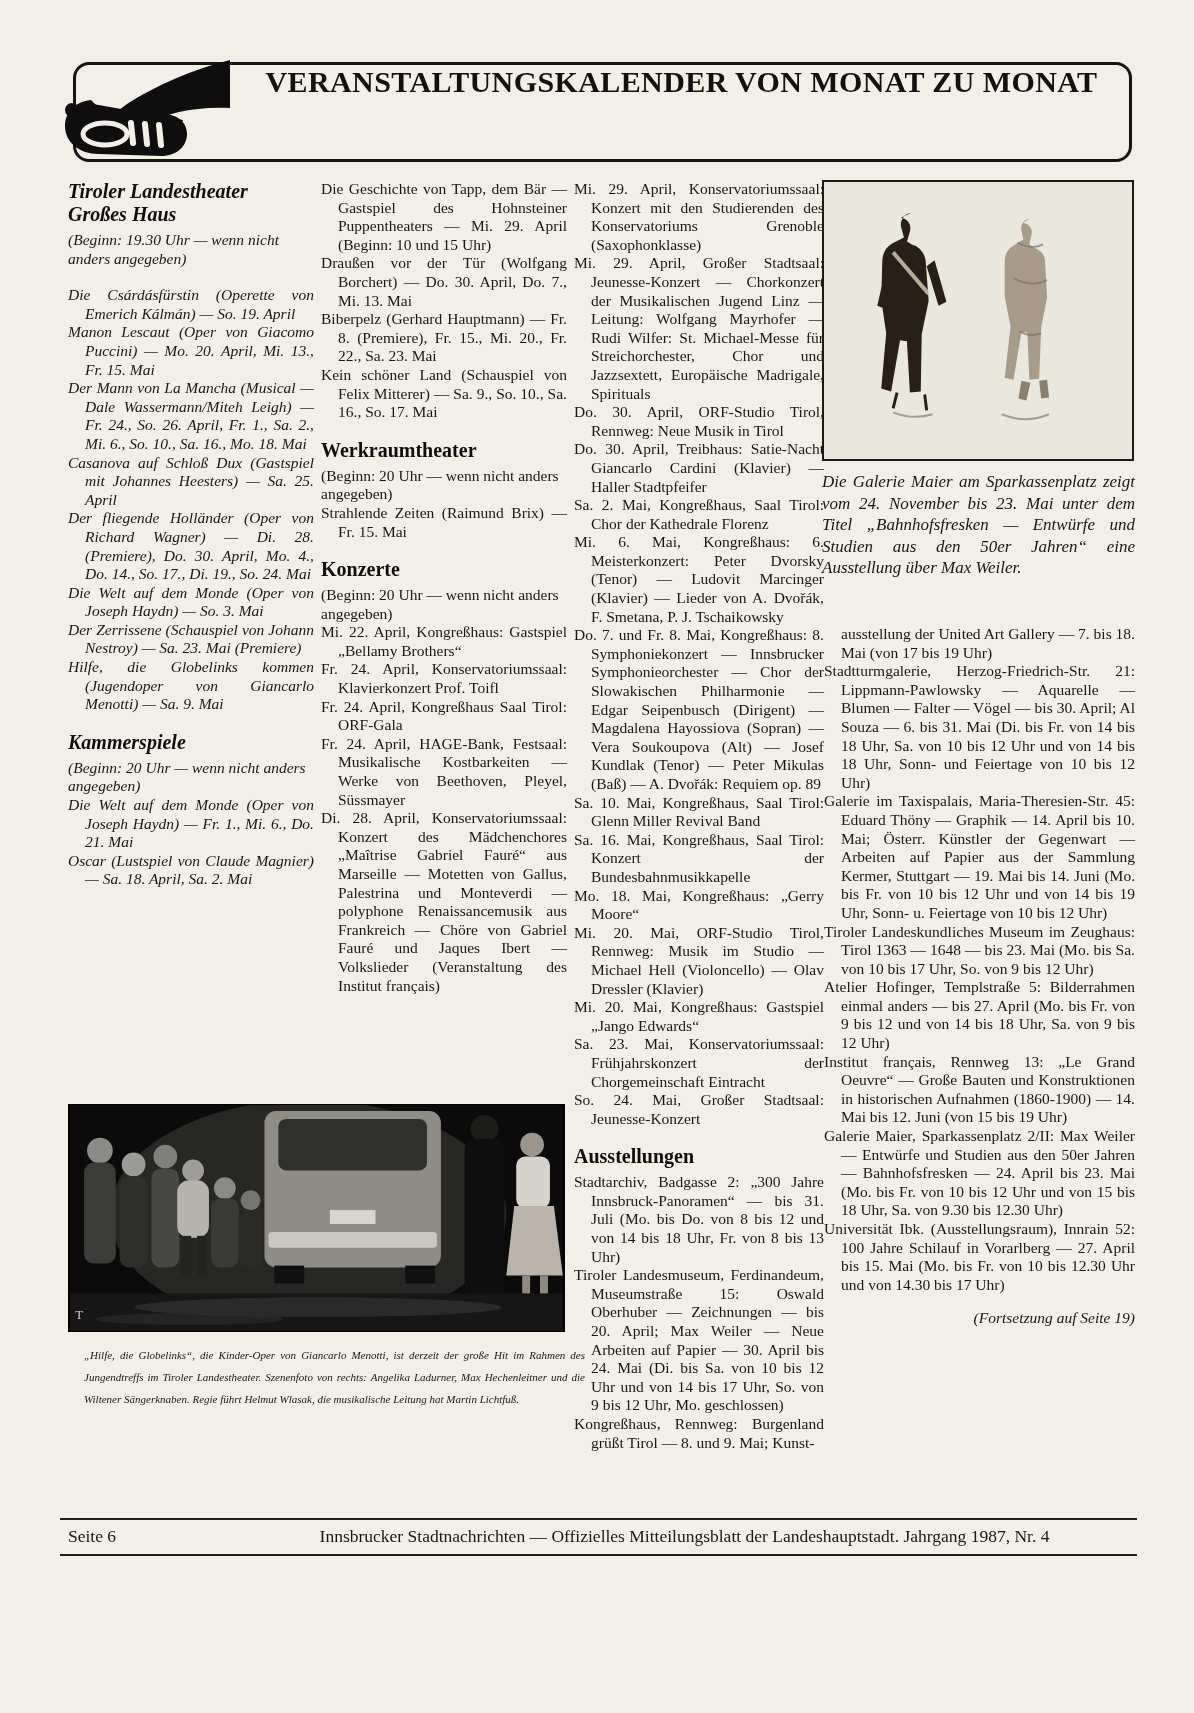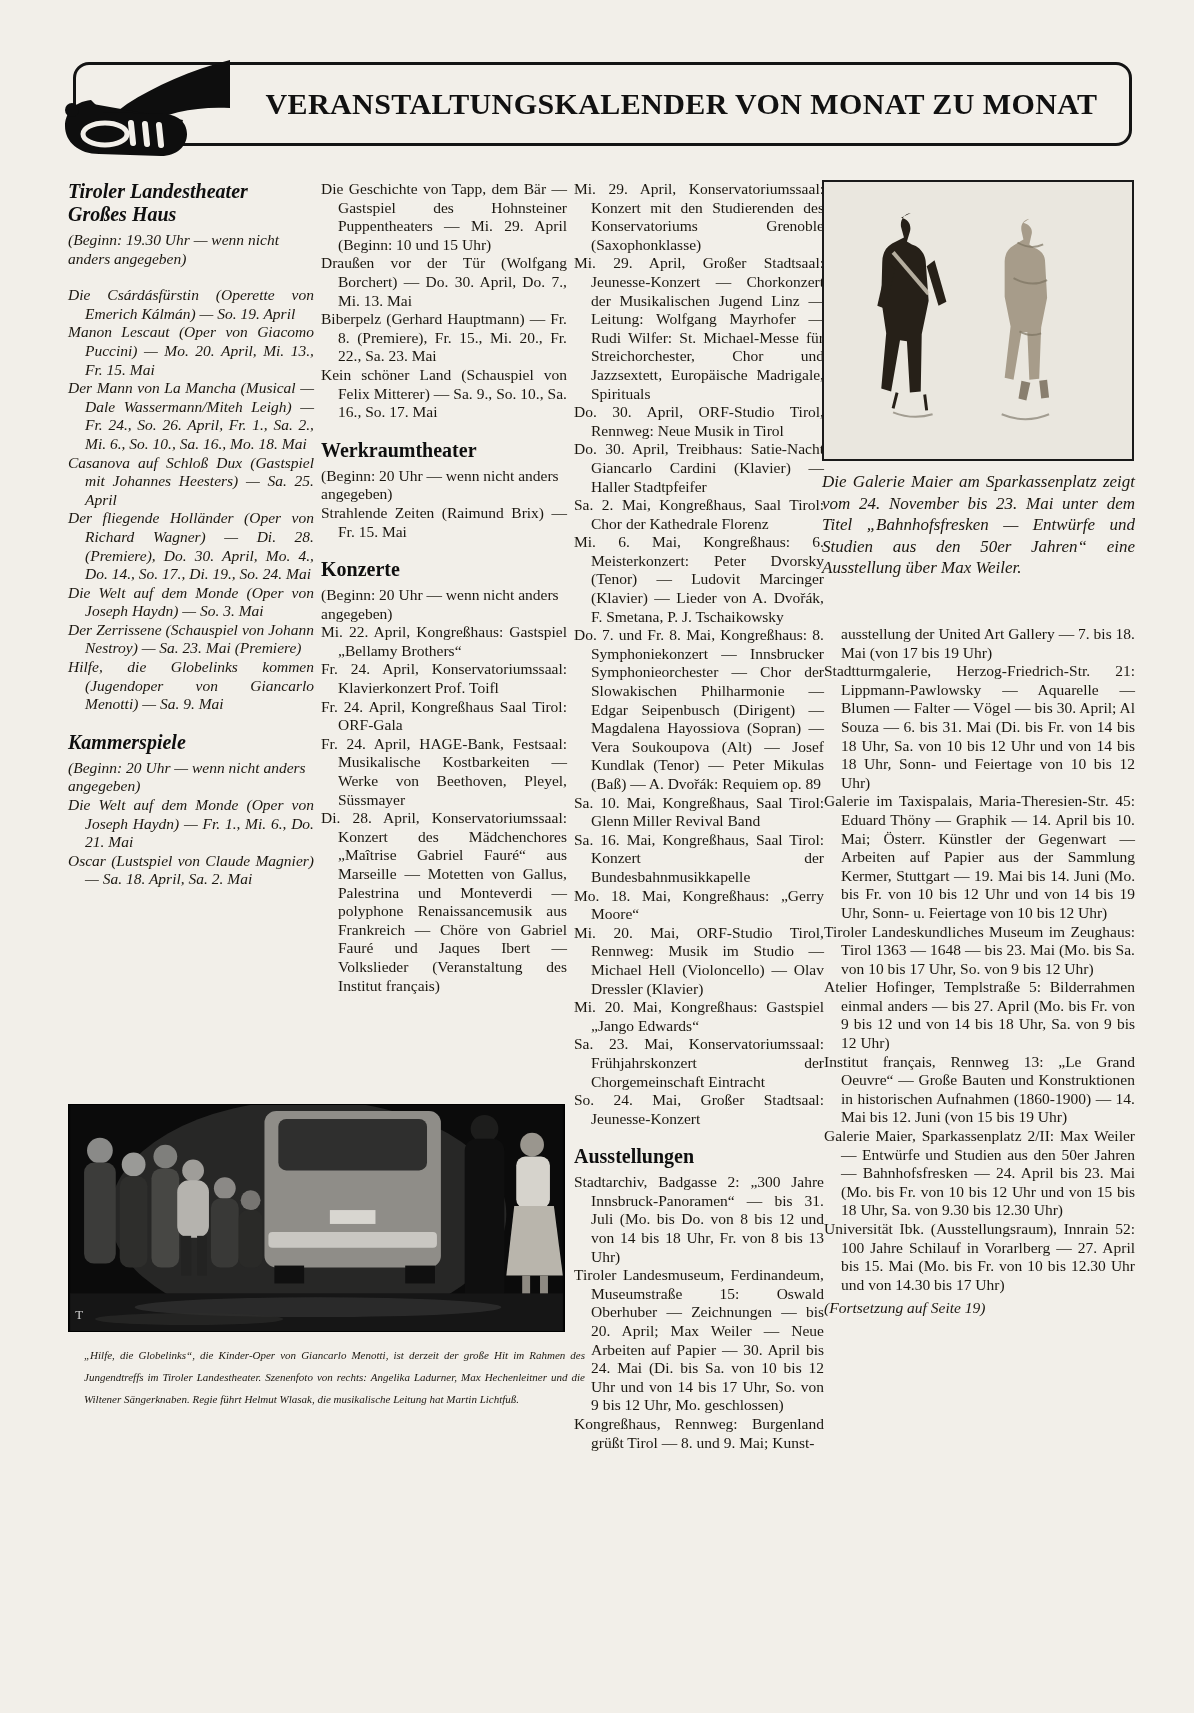--- a/index.html
+++ b/index.html
@@ -3,44 +3,44 @@
 <meta charset="utf-8">
 <style>
   html,body { margin:0; padding:0; background:#b9b6af; }
   .page {
     position:relative; width:1194px; height:1713px; margin:0 auto;
     background:#f2efe9; color:#1b1710; overflow:hidden;
     font-family:"Liberation Serif","DejaVu Serif",serif;
   }
   
   .banner {
-    position:absolute; left:73px; top:62px; width:1059px; height:84px;
+    position:absolute; left:73px; top:62px; width:1059px; height:100px;
     border:3px solid #141414; border-radius:16px; background:#f2efe9;
-    box-sizing:border-box; display:flex; align-items:center;
+    box-sizing:border-box; display:flex; 
   }
   .banner-title {
     flex:1; text-align:center; padding-left:158px;
     font-weight:bold; font-size:30px; letter-spacing:.4px; color:#111;
     white-space:nowrap;
   }
   .trumpet { position:absolute; left:62px; top:60px; width:172px; height:100px; z-index:3; }
   
   .col { position:absolute; top:180px; font-size:15.5px; line-height:18.6px; }
   .col1 { left:68px;  width:246px;font-style:italic; }
   .col2 { left:321px; width:246px; }
   .col3 { left:574px; width:250px; }
   .col4 { left:824px; width:311px; top:625px; }
   .b-h  { font-size:20px; line-height:23px; font-weight:bold; white-space:pre-line;
           margin:17px 0 5px; color:#0f0f0f; }
   .col .b-h:first-child { margin-top:0; }
   .b-note { text-align:left; }
   .b-sp  { height:18px; }
   .b-it  { text-align:justify; padding-left:17px; text-indent:-17px; }
   .b-itc { text-align:justify; padding-left:17px; }
-  .b-cont{ font-style:italic; text-align:left; margin-top:5px; }
+  .b-cont{ font-style:italic; text-align:right; margin-top:15px; }
   
   .gallery {
     position:absolute; left:822px; top:180px; width:312px; height:281px;
     border:2px solid #1a1a1a; background:#eae7df; box-sizing:border-box;
   }
   .gallery svg, .photo svg { display:block; width:100%; height:100%; }
   .gallery-caption {
     position:absolute; left:822px; top:471px; width:313px;
     font-style:italic; font-size:17px; line-height:21.5px; text-align:justify;
   }
@@ -204,14 +204,18 @@
         <rect x="474" y="172" width="8" height="34" fill="#8e8a82"></rect>
 
       <rect y="190" width="497" height="38" fill="#161616"></rect>
       <ellipse cx="250" cy="204" rx="185" ry="10" fill="#3d3d3c" opacity=".55"></ellipse>
       <ellipse cx="120" cy="216" rx="95" ry="6" fill="#2e2e2d" opacity=".6"></ellipse>
       <text x="5" y="216" fill="#cfcfcf" font-size="13" font-family="Liberation Serif, serif">T</text>
     </svg>
   </figure>
   <figcaption class="photo-caption">„Hilfe, die Globelinks“, die Kinder-Oper von Giancarlo Menotti, ist derzeit der große Hit im Rahmen des Jungendtreffs im Tiroler Landestheater. Szenenfoto von rechts: Angelika Ladurner, Max Hechenleitner und die Wiltener Sängerknaben. Regie führt Helmut Wlasak, die musikalische Leitung hat Martin Lichtfuß.</figcaption>
 
+  <div class="footer">
+    <span class="footer-page">Seite 6</span>
+    <span class="footer-text">Innsbrucker Stadtnachrichten — Offizielles Mitteilungsblatt der Landeshauptstadt. Jahrgang 1987, Nr. 4</span>
+  </div>
 
 </div>
 
 </body></html>

